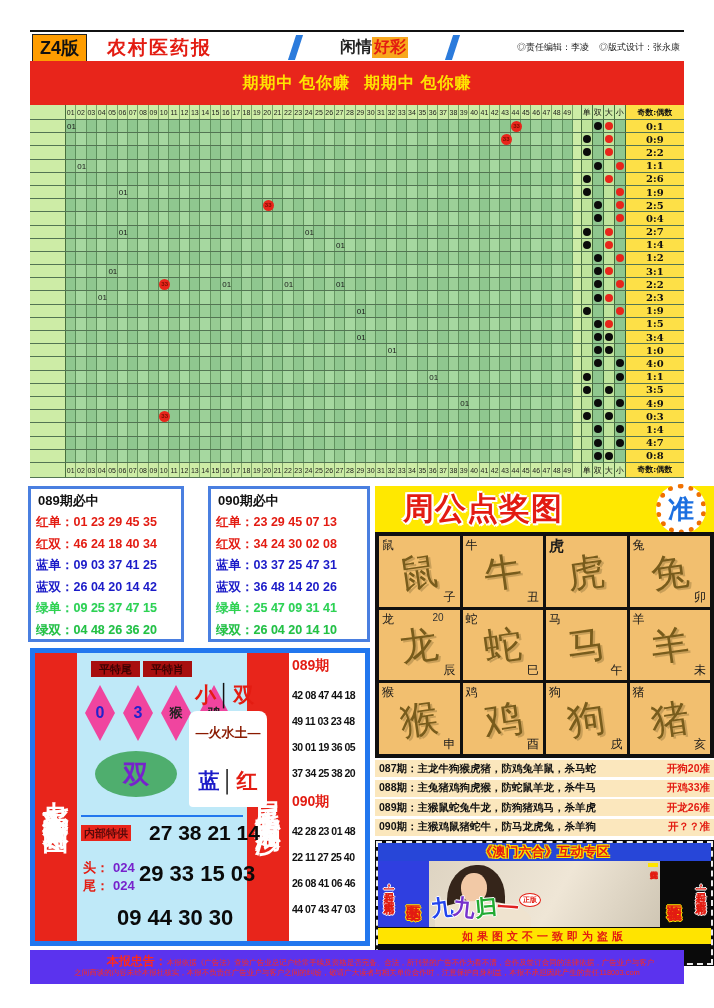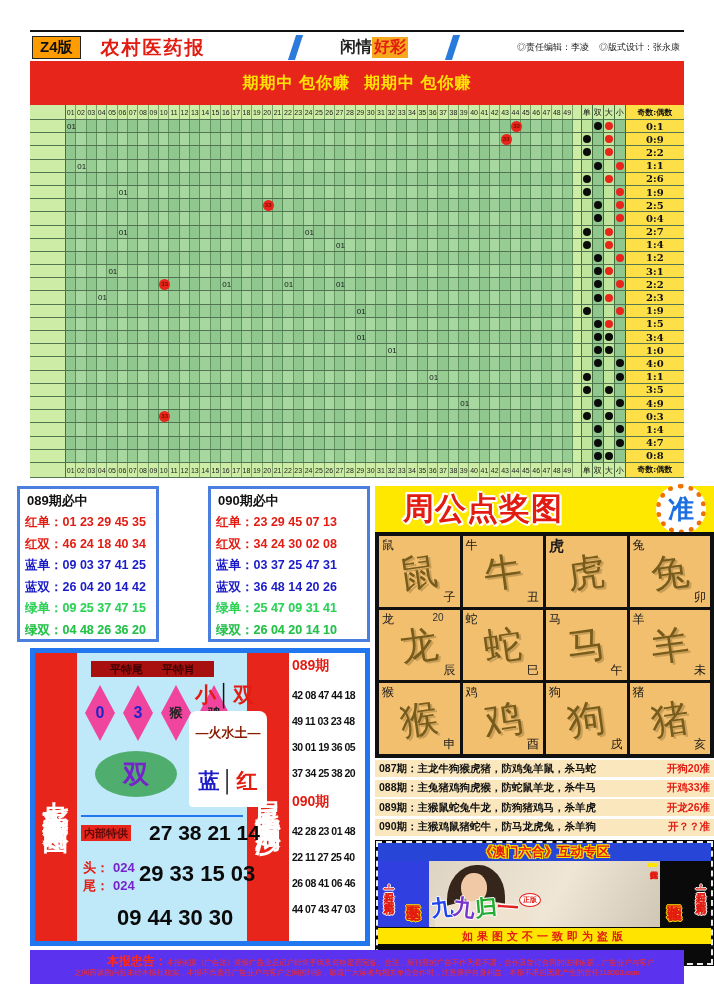--- a/index.html
+++ b/index.html
@@ -1,20 +1,20 @@
 <!DOCTYPE html>
 <html><head>
 <meta charset="utf-8">
 <style>
   html,body{margin:0;padding:0;background:#e9e9e9;}
   #page{position:relative;width:714px;height:1008px;background:#ffffff;font-family:"Liberation Sans",sans-serif;overflow:hidden;}
 
   
   #masthead{position:absolute;left:30px;top:30px;width:654px;height:31px;border-top:2px solid #111;border-bottom:2px solid #111;display:flex;align-items:center;background:#fff;}
-  .edition{background:#ff9d00;border:1px solid #222;color:#111;font-weight:bold;font-size:15px;padding:1px 7px;margin-left:2px;}
+  .edition{background:#ff9d00;border:1px solid #222;color:#111;font-weight:bold;font-size:18px;padding:1px 7px;margin-left:2px;}
   .paper-name{color:#e31c12;font-weight:bold;font-size:19px;margin-left:20px;letter-spacing:2px;font-family:"DejaVu Serif",serif;}
   .logo-wrap{position:absolute;left:262px;top:3px;width:150px;height:25px;transform:skewX(-18deg);background:#fff;border-left:7px solid #2b7bdc;border-right:7px solid #2b7bdc;display:flex;align-items:center;justify-content:center;}
   .logo-wrap .p1{color:#222;font-weight:bold;font-size:16px;transform:skewX(18deg);}
   .logo-wrap .p2{color:#e31c12;font-weight:bold;font-size:16px;background:#f8a81d;padding:0 2px;transform:skewX(18deg);}
   .credits{margin-left:auto;font-size:9px;color:#222;display:flex;gap:10px;margin-right:4px;}
 
   
   #banner{position:absolute;left:30px;top:61px;width:654px;height:44px;background:#e8251b;display:flex;align-items:center;justify-content:center;gap:14px;}
   .slogan{color:#ffe400;font-weight:bold;font-size:16px;letter-spacing:1px;white-space:nowrap;}
   .main-title{color:#2b7bdc;font-weight:bold;font-size:34px;letter-spacing:2px;white-space:nowrap;
@@ -36,21 +36,21 @@
   .t-lab{font-size:7px;color:#1c1c1c;text-align:center;line-height:15px;overflow:hidden;background:#cdeca6 !important;}
   .t-ds-lab{width:11px;font-size:8px;color:#111;text-align:center;line-height:15px;background:#cdeca6;border-right:1px solid rgba(25,70,25,.75);box-sizing:border-box;}
   .t-ratio-lab{font-size:8px;}
   .dot{width:8px;height:8px;border-radius:50%;}
   .dot.black{background:#0b0b0b;} .dot.red{background:#e8251b;}
   .mark{position:absolute;top:1px;font-size:8px;color:#1a1a1a;line-height:11px;}
   .mark.redball{width:11px;height:11px;border-radius:50%;background:#e8251b;color:#7a0e00;font-size:6px;font-weight:bold;text-align:center;line-height:11px;top:1px;}
 
   
   .pred{position:absolute;top:486px;height:156px;background:#fff;border:3px solid #4a7fe0;box-sizing:border-box;padding:2px 5px;}
-  #pred1{left:17px;width:142px;} #pred2{left:208px;width:162px;}
+  #pred1{left:28px;width:156px;} #pred2{left:208px;width:162px;}
   .pred-title{font-size:13px;font-weight:bold;color:#111;margin:1px 0 2px 2px;}
   .pred-line{font-size:12.5px;font-weight:bold;line-height:21.5px;white-space:nowrap;}
   .pl-red{color:#e31c12;} .pl-blue{color:#1b1bc8;} .pl-green{color:#2fd44d;text-shadow:0 0 1px #bdf;} .pl-green2{color:#25c33d;text-shadow:0 0 1px #bdf;}
 
   
   #zg-title{position:absolute;left:375px;top:486px;width:339px;height:46px;background:#ffe800;display:flex;align-items:center;}
   #zg-title .txt{font-size:31px;font-weight:bold;color:#e31c12;letter-spacing:1px;margin-left:28px;
     text-shadow:-2px 0 #fff,2px 0 #fff,0 -2px #fff,0 2px #fff,2px 2px #fff,-2px -2px #fff;}
   #zg-badge{position:absolute;right:8px;top:-2px;width:50px;height:50px;background:#fff;border:5px dotted #f07000;border-radius:50%;display:flex;align-items:center;justify-content:center;box-sizing:border-box;}
   #zg-badge span{color:#1b6fe0;font-size:26px;font-weight:bold;}
@@ -88,21 +88,21 @@
   #stamp{display:inline-block;border:1px solid #e31c12;color:#e31c12;border-radius:50%;font-size:7px;padding:1px 3px;background:#fff;vertical-align:top;font-weight:bold;}
   #m-warning{height:16px;background:#ffe400;display:flex;align-items:center;justify-content:center;margin-top:1px;}
   #m-warning span{color:#e31c12;font-weight:bold;font-size:11px;letter-spacing:4px;white-space:nowrap;}
 
   
   #qxc{position:absolute;left:30px;top:648px;width:340px;height:298px;background:#2277ee;box-sizing:border-box;padding:5px;display:flex;}
   #qxc-inner{flex:1;background:#bfe9f8;display:flex;}
   .red-banner{width:42px;background:#e8251b;display:flex;align-items:center;justify-content:center;}
   .red-banner span{writing-mode:vertical-rl;text-orientation:upright;color:#fff;font-size:26px;font-weight:bold;line-height:1;letter-spacing:4px;}
   #qxc-mid{flex:1;position:relative;}
-  .ph-box{position:absolute;top:8px;height:16px;background:#a80f0f;color:#3d0202;font-size:11px;font-weight:bold;display:flex;align-items:center;justify-content:center;padding:0 19px;}
+  .ph-box{position:absolute;top:8px;height:16px;background:#a80f0f;color:#3d0202;font-size:11px;font-weight:bold;display:flex;align-items:center;justify-content:center;padding:0 8px;}
   .diamond{position:absolute;top:32px;width:30px;height:56px;display:flex;align-items:center;justify-content:center;}
   .diamond::before{content:"";position:absolute;inset:0;background:#f0459f;clip-path:polygon(50% 0,100% 50%,50% 100%,0 50%);}
   .diamond span{position:relative;font-weight:bold;}
   .dia-num{color:#2222cc;font-size:16px;}
   .dia-zo{color:#222;font-size:13px;}
   #sx{position:absolute;left:118px;top:28px;font-size:21px;font-weight:bold;color:#e31c12;white-space:nowrap;}
   #sx .dv{color:#111;font-weight:normal;margin:0 2px;}
   #whitebox{position:absolute;left:112px;top:58px;width:78px;height:96px;background:#fff;border-radius:8px 8px 4px 4px;display:flex;flex-direction:column;align-items:center;justify-content:space-around;}
   #wb-elem{font-size:13px;font-weight:bold;color:#8a1a00;}
   #wb-lr{font-size:21px;font-weight:bold;}

